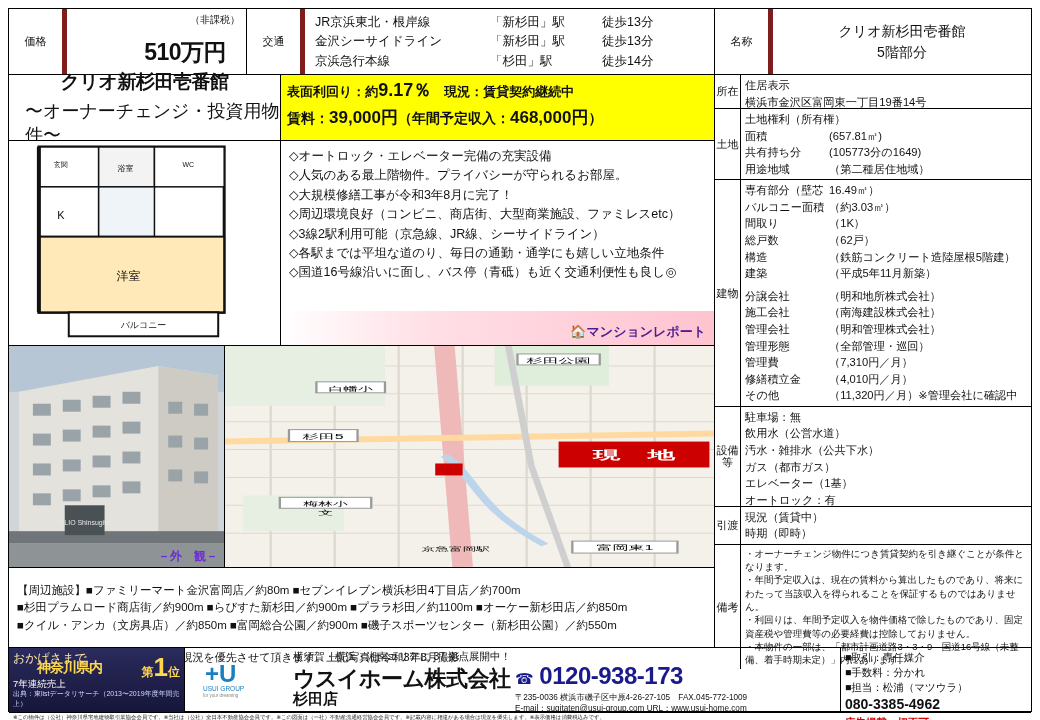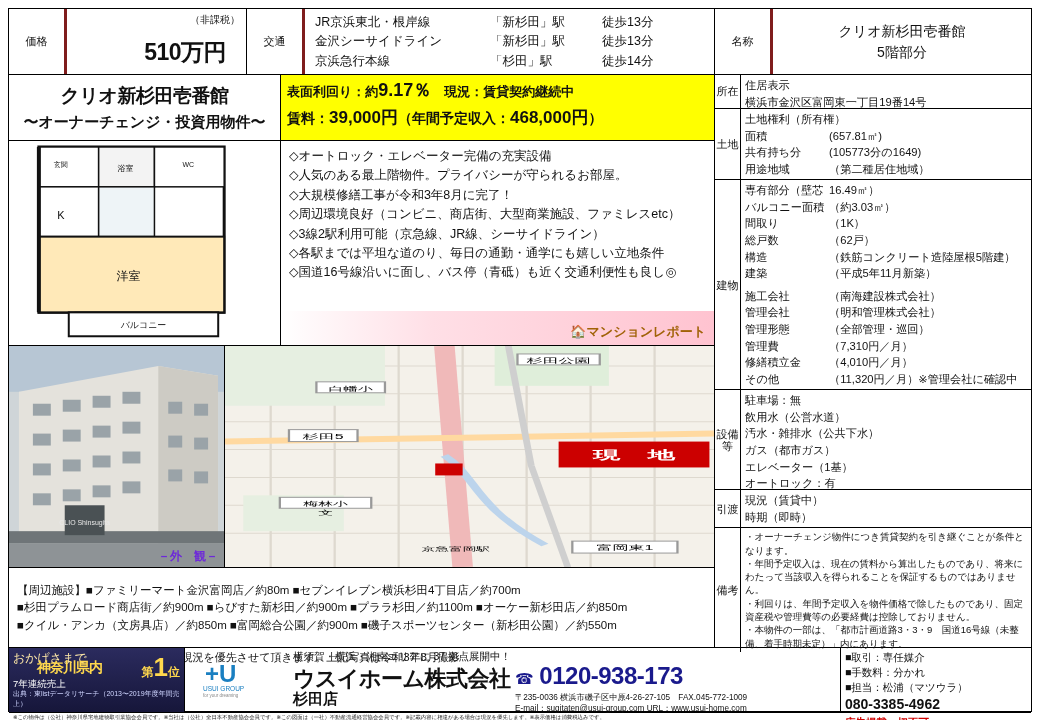--- a/index.html
+++ b/index.html
@@ -1,52 +1,52 @@
 <!DOCTYPE html>
 <html><head>
 <meta charset="utf-8">
 <style>
   html,body{margin:0;padding:0;background:#fff;}
   body{width:1040px;height:720px;font-family:"Liberation Sans","DejaVu Sans",sans-serif;color:#111;overflow:hidden;}
   .page{position:relative;width:1040px;height:720px;box-sizing:border-box;padding:8px;}
   .frame{position:relative;width:1024px;height:704px;border:1.5px solid #000;box-sizing:border-box;}
   
   .tophdr{display:flex;height:66px;border-bottom:1.5px solid #000;box-sizing:border-box;}
-  .lbl{width:58px;border-right:3px solid #7f1d1d;display:flex;align-items:center;justify-content:center;font-size:11px;box-sizing:border-box;}
+  .lbl{width:58px;border-right:5px solid #7f1d1d;display:flex;align-items:center;justify-content:center;font-size:11px;box-sizing:border-box;}
   .priceblk{width:180px;border-right:1.5px solid #000;box-sizing:border-box;position:relative;}
   .priceblk .tax{position:absolute;top:4px;right:6px;font-size:10px;}
   .priceblk .pv{position:absolute;bottom:6px;right:20px;font-size:23px;font-weight:bold;letter-spacing:-0.5px;}
   .trafficblk{flex:1;border-right:1.5px solid #000;box-sizing:border-box;padding:4px 10px;}
   .trow{font-size:12.5px;line-height:1.55;white-space:nowrap;}
   .trow .ln{display:inline-block;width:175px;}
   .trow .st{display:inline-block;width:112px;}
   .nameblk{width:316px;box-sizing:border-box;display:flex;}
   .nameblk .nm{flex:1;display:flex;flex-direction:column;align-items:center;justify-content:center;font-size:14px;line-height:1.5;}
   
   .body{display:flex;height:572px;box-sizing:border-box;}
   .left{width:706px;border-right:1.5px solid #000;box-sizing:border-box;position:relative;}
   .right{width:316px;box-sizing:border-box;display:flex;flex-direction:column;}
   
   .titleband{display:flex;height:66px;border-bottom:1px solid #000;box-sizing:border-box;}
   .tb-l{width:272px;box-sizing:border-box;display:flex;flex-direction:column;align-items:center;justify-content:center;border-right:1px solid #000;}
   .tb-l .t1{font-size:19px;font-weight:bold;letter-spacing:-0.5px;}
-  .tb-l .t2{font-size:15px;font-weight:bold;margin-top:4px;}
+  .tb-l .t2{font-size:18px;font-weight:normal;margin-top:4px;margin-left:16px;}
   .tb-r{flex:1;background:#ffff00;box-sizing:border-box;padding:3px 6px;}
   .yl1{font-size:13px;font-weight:bold;white-space:nowrap;}
   .yl1 .big{font-size:18px;}
   .yl2{font-size:14px;font-weight:bold;margin-top:4px;white-space:nowrap;}
   .yl2 .big{font-size:17px;}
   
   .midrow{display:flex;height:205px;box-sizing:border-box;border-bottom:1px solid #000;}
   .planbox{width:272px;border-right:1px solid #000;box-sizing:border-box;position:relative;background:#fff;}
   .bullets{flex:1;box-sizing:border-box;padding:6px 6px 0 8px;position:relative;}
   .bullets div.b{font-size:12.5px;line-height:1.55;white-space:nowrap;}
   .pinkband{position:absolute;left:0;right:0;bottom:0;height:34px;
     background:linear-gradient(90deg,#ffffff 0%,#ffdfe6 35%,#ffc3d0 100%);}
-  .mrep{position:absolute;right:8px;bottom:4px;font-size:13px;font-weight:bold;color:#a16207;}
+  .mrep{position:absolute;right:8px;bottom:4px;font-size:13px;font-weight:bold;color:#4c1d95;}
   
   .phrow{display:flex;height:222px;box-sizing:border-box;border-bottom:1px solid #000;}
   .photo{width:216px;border-right:1px solid #000;box-sizing:border-box;position:relative;overflow:hidden;background:#cfd3d6;}
   .photo .cap{position:absolute;bottom:2px;right:6px;font-size:12px;font-weight:bold;color:#6d28d9;}
   .mapbox{flex:1;box-sizing:border-box;position:relative;overflow:hidden;background:#f2efe9;}
   
   .facil{box-sizing:border-box;padding:14px 8px;height:79px;}
   .facil div{font-size:11.5px;line-height:1.5;white-space:nowrap;}
   .note{font-size:11px;padding:2px 8px;border-top:1px solid #000;box-sizing:border-box;}
   
@@ -310,20 +310,24 @@
             <div class="l sub">
                 <span class="sublab">構造</span>
                 <span>（鉄筋コンクリート造陸屋根5階建）</span>
               </div>
             <div class="l sub">
                 <span class="sublab">建築</span>
                 <span>（平成5年11月新築）</span>
               </div>
             <div style="height:6px;"></div>
             <div class="l sub">
+                <span class="sublab">分譲会社</span>
+                <span>（明和地所株式会社）</span>
+              </div>
+            <div class="l sub">
                 <span class="sublab">施工会社</span>
                 <span>（南海建設株式会社）</span>
               </div>
             <div class="l sub">
                 <span class="sublab">管理会社</span>
                 <span>（明和管理株式会社）</span>
               </div>
             <div class="l sub">
                 <span class="sublab">管理形態</span>
                 <span>（全部管理・巡回）</span>

